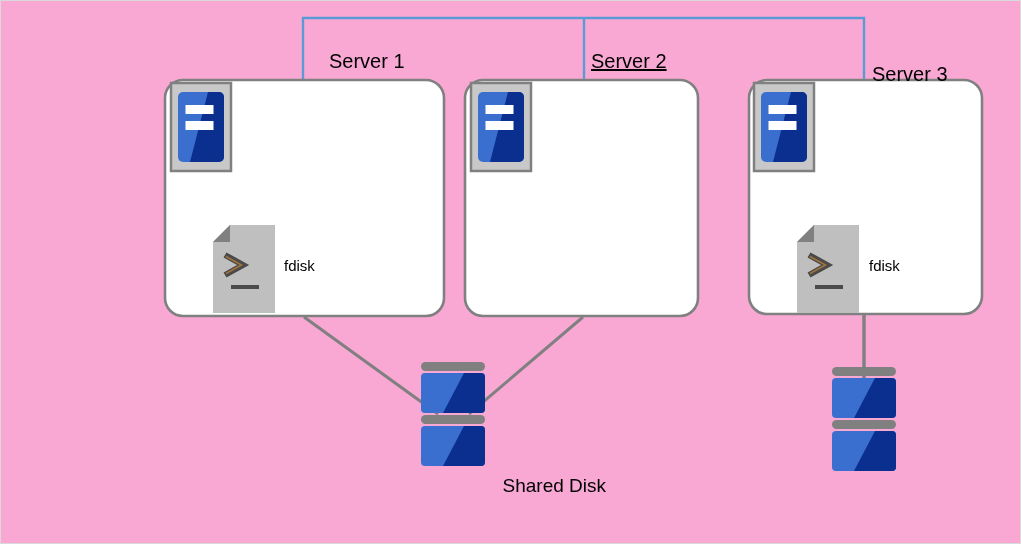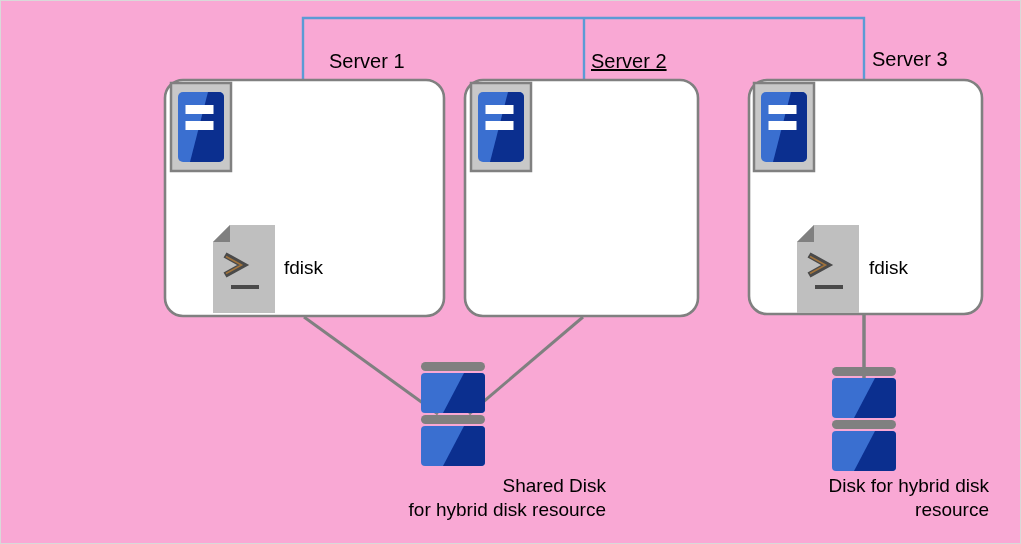--- a/index.html
+++ b/index.html
@@ -31,21 +31,21 @@
     position: absolute;
     color: #000000;
     font-family: "Liberation Sans", sans-serif;
     white-space: pre;
     line-height: 1.0;
   }
   .server-title {
     font-size: 20px;
   }
   .fdisk-label {
-    font-size: 19px;
+    font-size: 15px;
   }
   .disk-caption {
     font-size: 19px;
     text-align: right;
     line-height: 1.25;
     white-space: normal;
   }
 </style>
 </head>
 <body>
@@ -131,28 +131,23 @@
       <line x1="582" y1="316" x2="468" y2="413" stroke="#808080" stroke-width="3"></line>
       <line x1="863" y1="314" x2="863" y2="378" stroke="#808080" stroke-width="3.5"></line>
     </g>
 
     <use href="#disk-icon-glyph" x="420" y="361"></use>
     <use href="#disk-icon-glyph" x="831" y="366"></use>
   </svg>
 
   <div class="label server-title" style="left:328px; top:50px;">Server 1</div>
   <div class="label server-title" style="left:590px; top:50px;text-decoration:underline;">Server 2</div>
-  <div class="label server-title" style="left:871px; top:48px;">Server 3</div>
+  <div class="label server-title" style="left:871px; top:63px;">Server 3</div>
 
   <div class="label fdisk-label" style="left:283px; top:257px;">fdisk</div>
   <div class="label fdisk-label" style="left:868px; top:257px;">fdisk</div>
 
   <div class="label disk-caption" style="left:300px; top:473px; width:305px;">
     <span>Shared Disk</span><br>
-    <span>for hybrid disk resource</span>
   </div>
 
-  <div class="label disk-caption" style="left:740px; top:473px; width:248px;">
-    <span>Disk for hybrid disk</span><br>
-    <span>resource</span>
-  </div>
 
 </div>
 
 </body></html>

